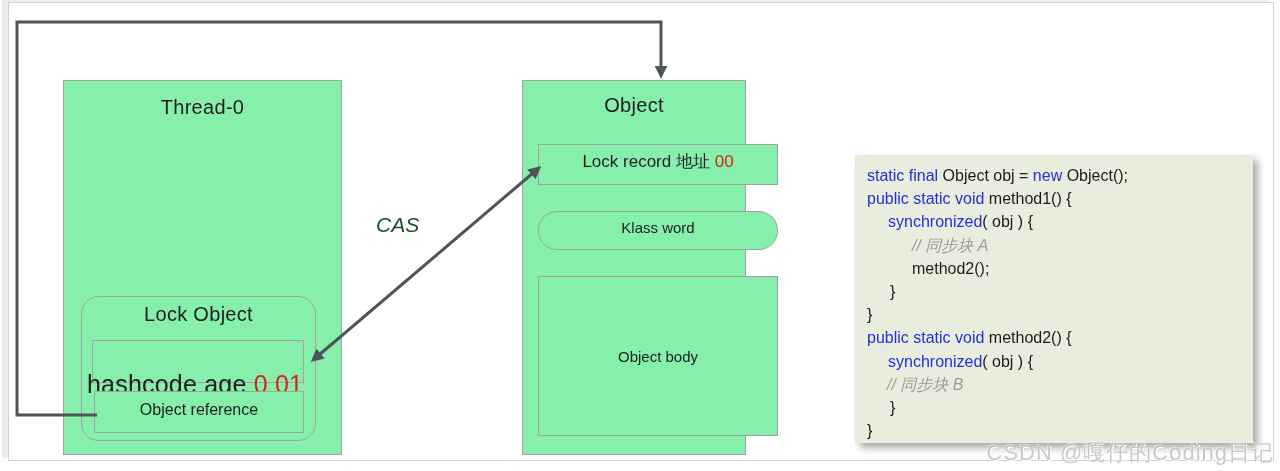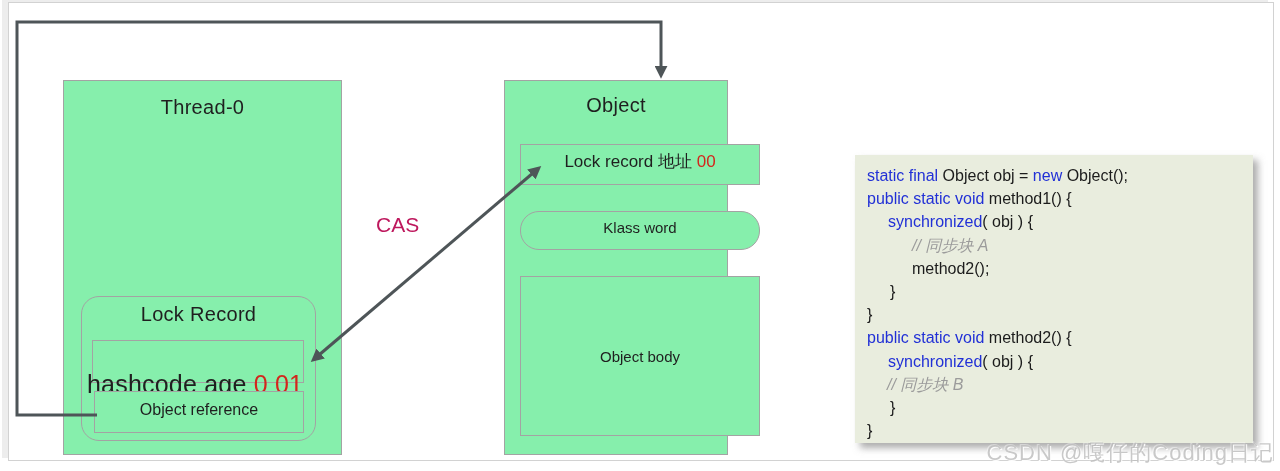--- a/index.html
+++ b/index.html
@@ -23,33 +23,33 @@
   #lockrecord-box{ left:17px;top:215px;width:235px;height:145px;border-radius:18px; }
   #lockrecord-title{ margin-top:6px;font-size:20px; }
   #hashcode-box{ left:10px;top:43px;width:212px;height:43px; }
   #hashcode-box .row-text{
     white-space:nowrap;font-size:25px;line-height:36px;margin-left:-6px;letter-spacing:.2px;margin-top:25px;
   }
   #objref-box{ left:12px;top:94px;width:210px;height:42px; }
   #objref-box .row-text{ text-align:center;font-size:16px;line-height:35px; }
 
   
-  #object-box{ left:504px;top:80px;width:224px;height:375px; }
+  #object-box{ left:522px;top:80px;width:224px;height:375px; }
   #object-title{ margin-top:13px; }
   #addr-box{ left:15px;top:63px;width:240px;height:41px; }
   #addr-box .row-text{ text-align:center;font-size:17px;line-height:34px;white-space:nowrap; }
   #klass-box{ left:15px;top:130px;width:240px;height:39px;border-radius:19px; }
   #klass-box .row-text{ text-align:center;font-size:15px;line-height:32px; }
   #body-box{ left:15px;top:195px;width:240px;height:160px;display:flex;align-items:center;justify-content:center; }
   #body-box .row-text{ font-size:15px; }
 
   .red-val{ color:#d3261c; }
 
   
-  #cas-label{ position:absolute;left:376px;top:213px;font-size:21px;color:#be185d; }
+  #cas-label{ position:absolute;left:376px;top:213px;font-size:21px;color:#14532d;font-style:italic; }
 
   
   #arrows{ position:absolute;left:0;top:0;width:1280px;height:471px;pointer-events:none;z-index:6; }
   #arrows path{ fill:none;stroke:#4e5558;stroke-width:3; }
 
   
   #code-block{
     position:absolute;left:855px;top:155px;width:398px;height:288px;box-sizing:border-box;
     background:#e9edde;box-shadow:5px 5px 7px rgba(105,105,105,.55);
     padding:9px 8px 0 12px;font-size:16px;line-height:23.2px;z-index:2;
@@ -72,21 +72,21 @@
 <body>
 
 <div id="canvas">
 
   <div class="frame"></div>
 
   <div id="thread-box" class="redbox">
     <div id="thread-title" class="box-title">Thread-0</div>
 
     <div id="lockrecord-box" class="redbox">
-      <div id="lockrecord-title" class="box-title">Lock Record</div>
+      <div id="lockrecord-title" class="box-title">Lock Object</div>
 
       <div id="hashcode-box" class="redbox">
         <div class="row-text"><span>hashcode age </span><span class="red-val">0 01</span></div>
       </div>
 
       <div id="objref-box" class="redbox">
         <div class="row-text">Object reference</div>
       </div>
     </div>
   </div>

